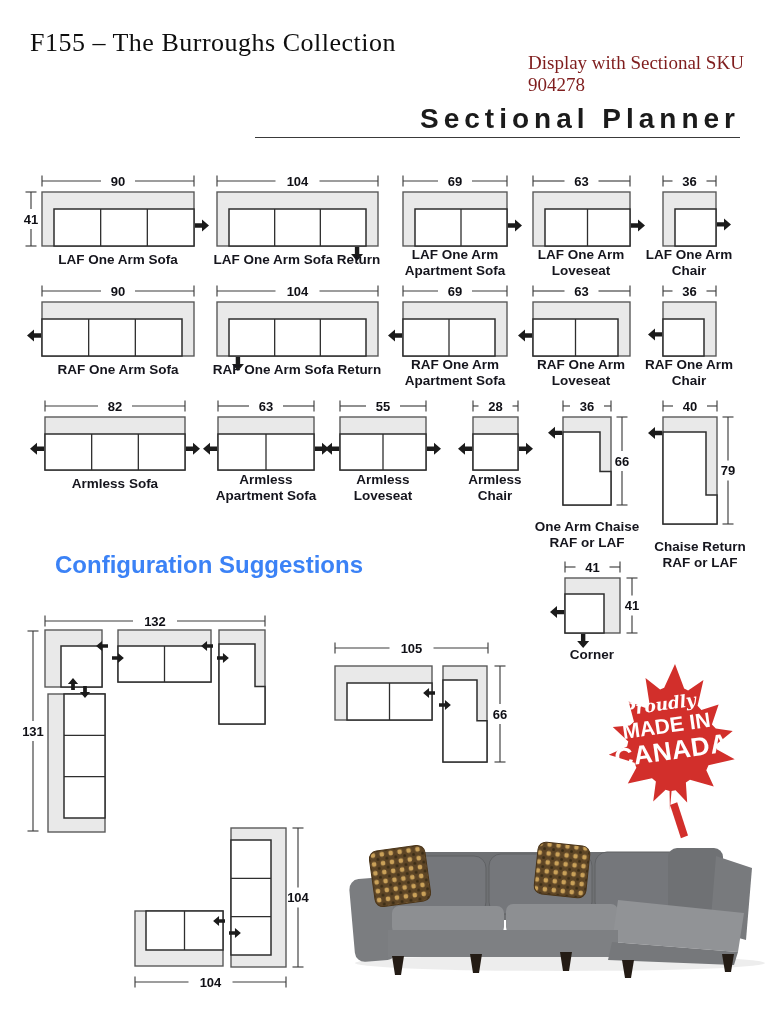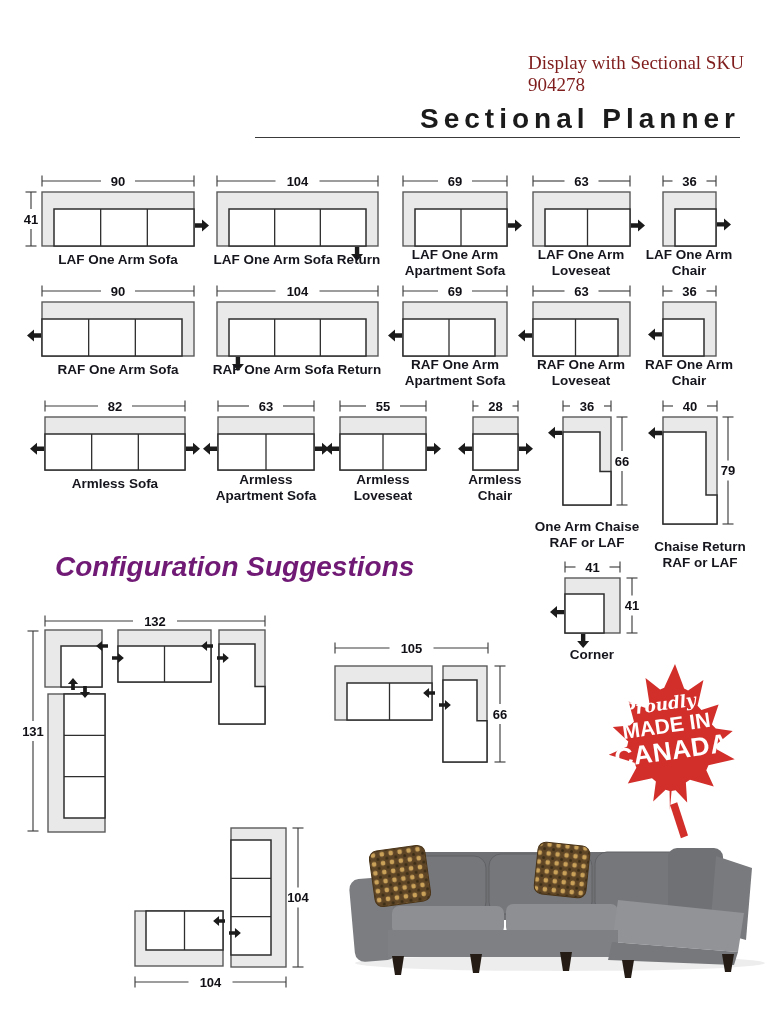--- a/index.html
+++ b/index.html
@@ -5,34 +5,35 @@
   html,body{margin:0;padding:0;background:#fff;}
   .page{position:relative;width:771px;height:1024px;background:#ffffff;overflow:hidden;
         font-family:"Liberation Sans",sans-serif;}
   .title{position:absolute;left:30px;top:28px;font-family:"Liberation Serif",serif;
          font-size:26px;color:#0e0e0e;letter-spacing:0.5px;}
   .sku{position:absolute;left:528px;top:52px;font-family:"Liberation Serif",serif;
        font-size:19px;color:#7f1d1d;}
   .planner{position:absolute;right:31px;top:103px;font-size:28px;font-weight:700;
            letter-spacing:5px;color:#1b1b1b;margin-left:12px;}
   .planner-rule{position:absolute;left:255px;width:485px;top:137px;border-top:1.6px solid #3a3a3a;}
-  .config-heading{position:absolute;left:55px;top:551px;font-size:28px;font-weight:700;color:#701a75;font-style:italic;}
+  .config-heading{position:absolute;left:55px;top:551px;font-size:24px;font-weight:700;color:#3b82f6;}
   svg{position:absolute;left:0;top:0;}
   .plabel{font:bold 13.5px "Liberation Sans",sans-serif;fill:#15151d;}
   .dimtxt{font:bold 13px "Liberation Sans",sans-serif;fill:#101016;}
   .dimline{stroke:#3d3d3d;stroke-width:1.15;}
   .badge-script{font:italic bold 17px "DejaVu Serif",serif;fill:#ffffff;}
   .badge-big{font:bold 21px "Liberation Sans",sans-serif;fill:#ffffff;}
   .badge-bigger{font:bold 26px "Liberation Sans",sans-serif;fill:#ffffff;letter-spacing:0.5px;}
 </style>
 </head>
 <body>
 
 <div class="page">
 
+  <div class="title">F155 – The Burroughs Collection</div>
   <div class="sku">Display with Sectional SKU 904278</div>
   <div class="planner">Sectional Planner</div>
   <div class="planner-rule"></div>
   <div class="config-heading">Configuration Suggestions</div>
 
   <svg id="diagram-svg" width="771" height="1024" viewBox="0 0 771 1024">
     <defs>
       <pattern id="dots" width="9" height="9" patternUnits="userSpaceOnUse">
         <rect width="9" height="9" fill="#5d4526"></rect>
         <circle cx="3" cy="3" r="2.4" fill="#caa159"></circle>

